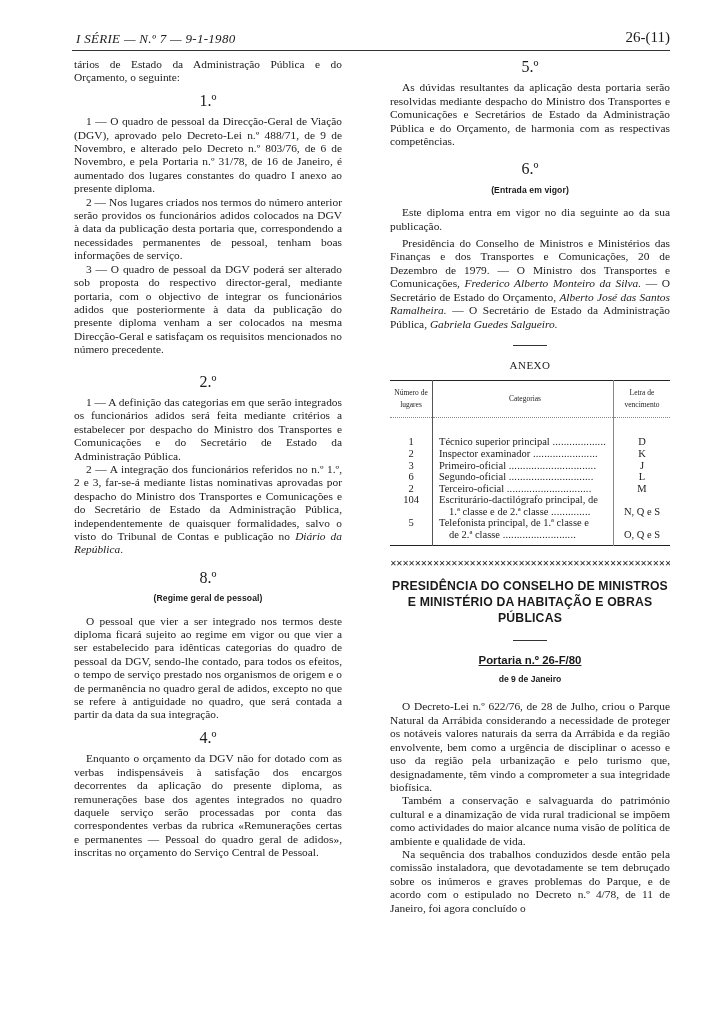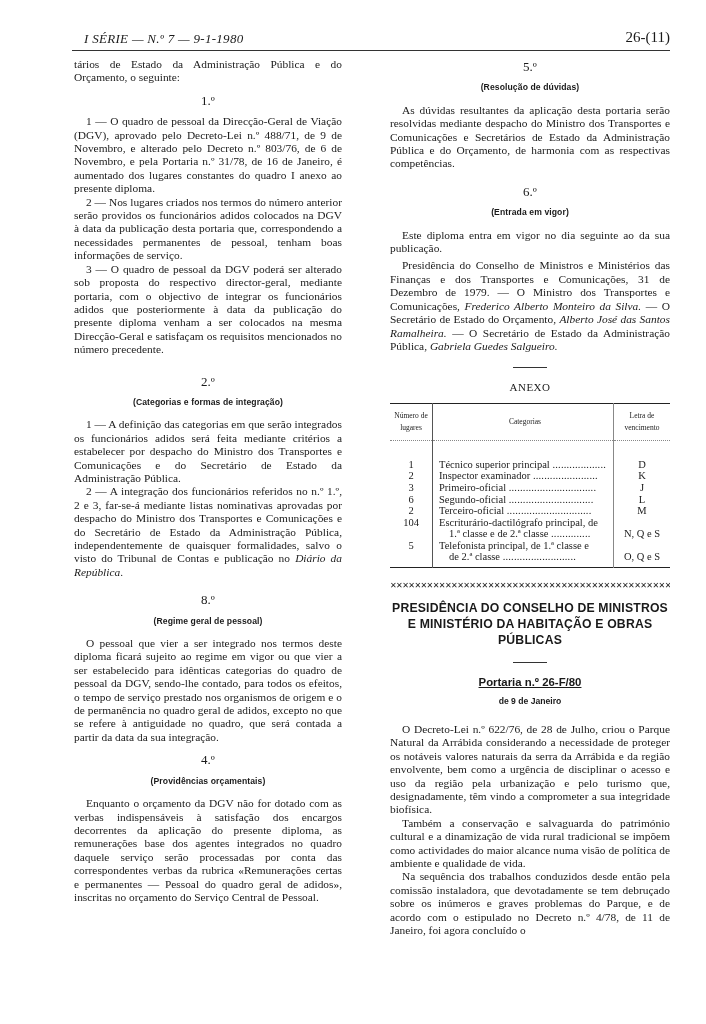--- a/index.html
+++ b/index.html
@@ -6,35 +6,35 @@
   body {
     width: 706px; height: 1024px; position: relative; overflow: hidden;
     font-family: "Liberation Serif", "DejaVu Serif", serif;
     color: #1a1a1a;
   }
   .header {
     position: absolute; left: 72px; top: 28px; width: 598px; height: 22px;
     border-bottom: 1px solid #333;
   }
   .header .left {
-    position: absolute; left: 12px; top: 3px;
+    position: absolute; left: 4px; top: 3px;
     font-style: italic; font-size: 13px; letter-spacing: 0.3px;
   }
   .header .right {
     position: absolute; right: 0; top: 1px; font-size: 15px;
   }
   .col {
     position: absolute; top: 58px; width: 268px;
     font-size: 11.4px; line-height: 13.4px; text-align: justify;
   }
   .col.left { left: 74px; }
   .col.right { left: 390px; width: 280px; }
   p { margin: 0; text-indent: 12px; }
   p.noindent { text-indent: 0; }
-  .art-num { text-align: center; font-size: 13px; margin: 9px 0 8px 0; }
+  .art-num { text-align: center; font-size: 16px; margin: 9px 0 8px 0; }
   .art-title {
     text-align: center; font-family: "Liberation Sans", "DejaVu Sans", sans-serif;
     font-weight: bold; font-size: 8.6px; margin: 0 0 9px 0; letter-spacing: 0.1px;
   }
   i { font-style: italic; }
   .short-rule { width: 34px; height: 0; border-top: 1px solid #333; margin: 14px auto 13px auto; }
   .anexo-title { text-align: center; font-size: 11px; letter-spacing: 0.5px; margin-bottom: 8px; }
   table.anexo {
     width: 100%; border-collapse: collapse; font-size: 10.5px; line-height: 11.6px;
     border-top: 1.5px solid #222; border-bottom: 1.5px solid #222;
@@ -82,53 +82,50 @@
 
   <div>
     <div class="art-num">1.º</div>
     <p>1 — O quadro de pessoal da Direcção-Geral de Viação (DGV), aprovado pelo Decreto-Lei n.º 488/71, de 9 de Novembro, e alterado pelo Decreto n.º 803/76, de 6 de Novembro, e pela Portaria n.º 31/78, de 16 de Janeiro, é aumentado dos lugares constantes do quadro I anexo ao presente diploma.</p>
     <p>2 — Nos lugares criados nos termos do número anterior serão providos os funcionários adidos colocados na DGV à data da publicação desta portaria que, correspondendo a necessidades permanentes de pessoal, tenham boas informações de serviço.</p>
     <p>3 — O quadro de pessoal da DGV poderá ser alterado sob proposta do respectivo director-geral, mediante portaria, com o objectivo de integrar os funcionários adidos que posteriormente à data da publicação do presente diploma venham a ser colocados na mesma Direcção-Geral e satisfaçam os requisitos mencionados no número precedente.</p>
   </div>
 
   <div style="margin-top:18px;">
     <div class="art-num">2.º</div>
-    <div class="art-title">(Categorias e formas de integração)</div>
     <p>1 — A definição das categorias em que serão integrados os funcionários adidos será feita mediante critérios a estabelecer por despacho do Ministro dos Transportes e Comunicações e do Secretário de Estado da Administração Pública.</p>
     <p><span>2 — A integração dos funcionários referidos no n.º 1.º, 2 e 3, far-se-á mediante listas nominativas aprovadas por despacho do Ministro dos Transportes e Comunicações e do Secretário de Estado da Administração Pública, independentemente de quaisquer formalidades, salvo o visto do Tribunal de Contas e publicação no</span> <i>Diário da República</i><span>.</span></p>
   </div>
 
   <div style="margin-top:14px;">
     <div class="art-num">8.º</div>
     <div class="art-title">(Regime geral de pessoal)</div>
     <p>O pessoal que vier a ser integrado nos termos deste diploma ficará sujeito ao regime em vigor ou que vier a ser estabelecido para idênticas categorias do quadro de pessoal da DGV, sendo-lhe contado, para todos os efeitos, o tempo de serviço prestado nos organismos de origem e o de permanência no quadro geral de adidos, excepto no que se refere à antiguidade no quadro, que será contada a partir da data da sua integração.</p>
   </div>
 
   <div>
     <div class="art-num">4.º</div>
-    <div class="art-title">(Providências orçamentais)</div>
     <p>Enquanto o orçamento da DGV não for dotado com as verbas indispensáveis à satisfação dos encargos decorrentes da aplicação do presente diploma, as remunerações base dos agentes integrados no quadro daquele serviço serão processadas por conta das correspondentes verbas da rubrica «Remunerações certas e permanentes — Pessoal do quadro geral de adidos», inscritas no orçamento do Serviço Central de Pessoal.</p>
   </div>
 </div>
 
 <div class="col right">
   <div>
     <div class="art-num" style="margin-top:2px;">5.º</div>
-    <div class="art-title">(Resolução de dúvidas)</div>
     <p>As dúvidas resultantes da aplicação desta portaria serão resolvidas mediante despacho do Ministro dos Transportes e Comunicações e Secretários de Estado da Administração Pública e do Orçamento, de harmonia com as respectivas competências.</p>
   </div>
 
   <div style="margin-top:14px;">
     <div class="art-num">6.º</div>
     <div class="art-title">(Entrada em vigor)</div>
     <p>Este diploma entra em vigor no dia seguinte ao da sua publicação.</p>
   </div>
 
   <p style="margin-top:4px;">
-    <span>Presidência do Conselho de Ministros e Ministérios das Finanças e dos Transportes e Comunicações, 31 de Dezembro de 1979. — O Ministro dos Transportes e Comunicações,</span>
+    <span>Presidência do Conselho de Ministros e Ministérios das Finanças e dos Transportes e Comunicações, 20 de Dezembro de 1979. — O Ministro dos Transportes e Comunicações,</span>
     <i>Frederico Alberto Monteiro da Silva.</i><span> — O Secretário de Estado do Orçamento,</span>
     <i>Alberto José das Santos Ramalheira.</i><span> — O Secretário de Estado da Administração Pública,</span>
     <i>Gabriela Guedes Salgueiro.</i>
   </p>
 
   <div class="short-rule"></div>
   <div class="anexo-title">ANEXO</div>
 
   <table class="anexo">
     <thead>

